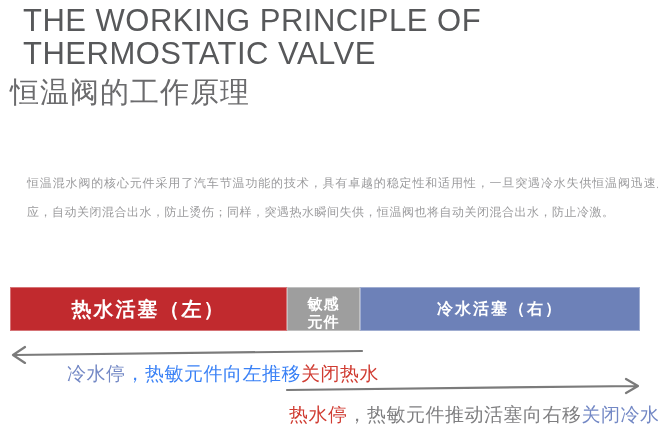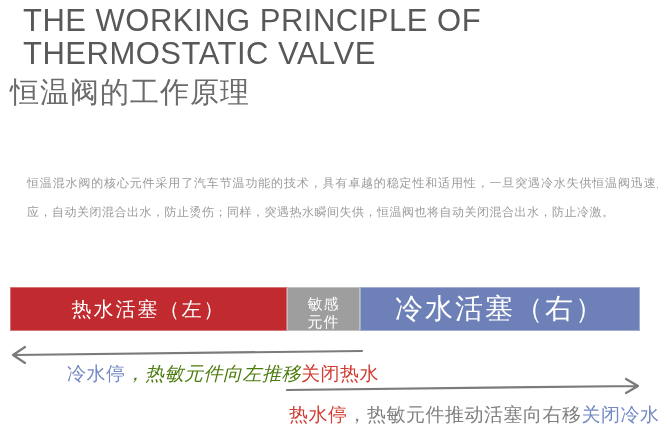--- a/index.html
+++ b/index.html
@@ -49,38 +49,39 @@
     text-align: justify;
   }
   
   .bar {
     position: absolute;
     left: 10px;
     top: 287px;
     width: 630px;
     height: 44px;
     display: flex;
+    font-weight: bold;
   }
   .bar-seg {
     display: flex;
     align-items: center;
     justify-content: center;
     color: #ffffff;
     box-shadow: inset 0 0 0 1px rgba(255,255,255,0.35);
   }
   .seg-hot  { width: 277px; font-size: 20px; letter-spacing: 2px; }
   .seg-sensor {
     width: 73px;
     font-size: 15px;
     line-height: 18px;
     text-align: center;
     flex-direction: column;
     letter-spacing: 1px;
   }
-  .seg-cold { flex: 1; font-size: 28px; letter-spacing: 2px; }
+  .seg-cold { flex: 1; font-size: 16px; letter-spacing: 2px; }
   
   .arrow { position: absolute; }
   .arrow svg { display: block; }
   .arrow-left  { left: 4px;  top: 344px; }
   .arrow-right { left: 283px; top: 377px; }
   
   .caption {
     position: absolute;
     font-size: 19px;
     line-height: 22px;
@@ -118,21 +119,21 @@
     </div>
   </div>
 
   <div class="arrow arrow-left" style="color: rgb(123, 123, 123);">
     <svg width="362" height="20" viewBox="0 0 362 20">
       <path d="M358 7 L10 11 M21 3 L9 11 L21 19" fill="none" stroke="currentColor" stroke-width="2.2" stroke-linecap="round" stroke-linejoin="round"></path>
     </svg>
   </div>
 
   <div class="caption caption-left">
-    <span style="color: rgb(115, 136, 197);">冷水停</span><span style="color: #4d7c0f; font-style: italic;">，热敏元件向左推移</span><span style="color: rgb(208, 59, 49);">关闭热水</span>
+    <span style="color: rgb(115, 136, 197);">冷水停</span><span style="color: #3b82f6;">，热敏元件向左推移</span><span style="color: rgb(208, 59, 49);">关闭热水</span>
   </div>
 
   <div class="arrow arrow-right" style="color: rgb(123, 123, 123);">
     <svg width="364" height="20" viewBox="0 0 364 20">
       <path d="M4 13 L354 9 M343 2 L355 9 L343 16" fill="none" stroke="currentColor" stroke-width="2.2" stroke-linecap="round" stroke-linejoin="round"></path>
     </svg>
   </div>
 
   <div class="caption caption-right">
     <span style="color: rgb(208, 59, 49);">热水停</span><span style="color: rgb(127, 127, 129);">，热敏元件推动活塞向右移</span><span style="color: rgb(115, 136, 197);">关闭冷水</span>

